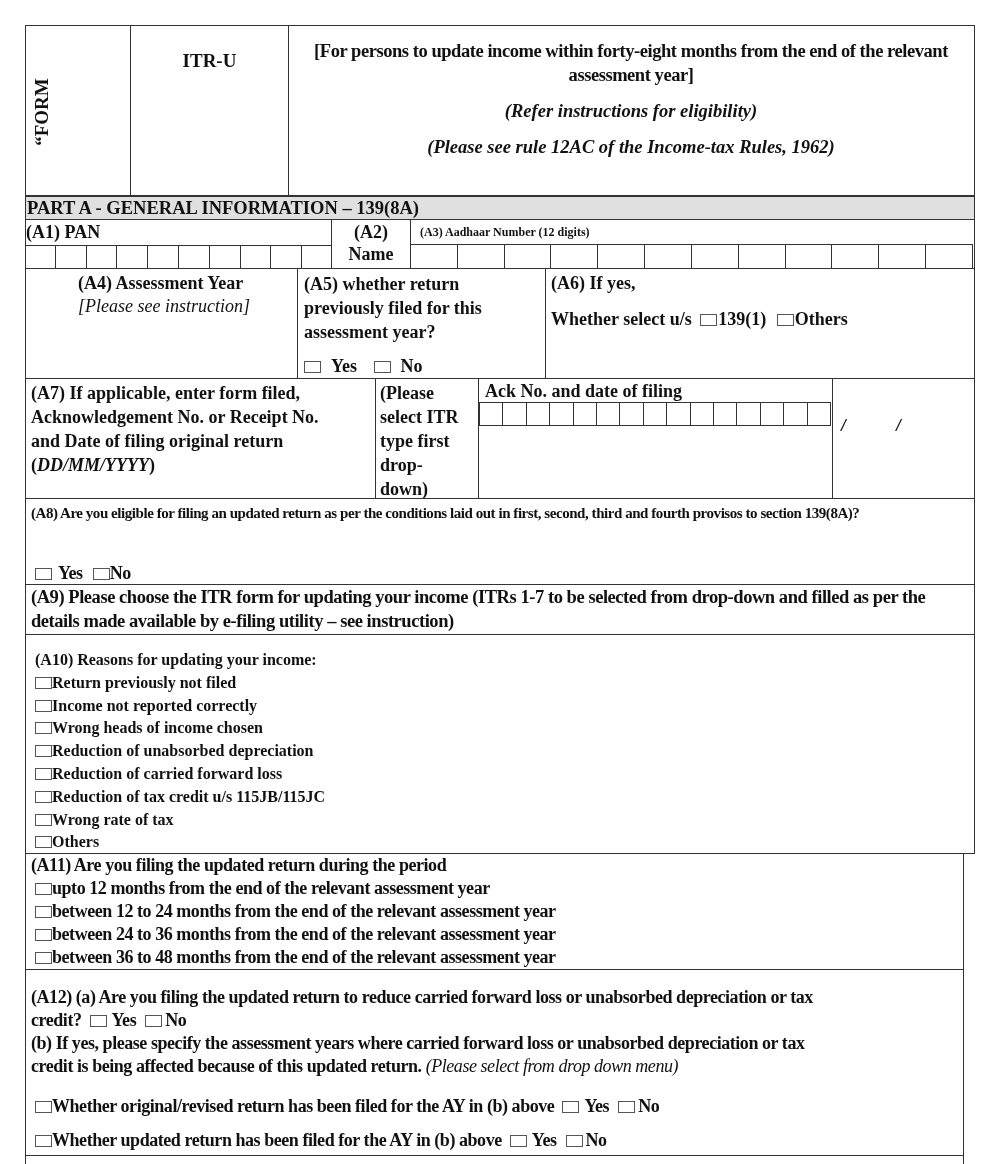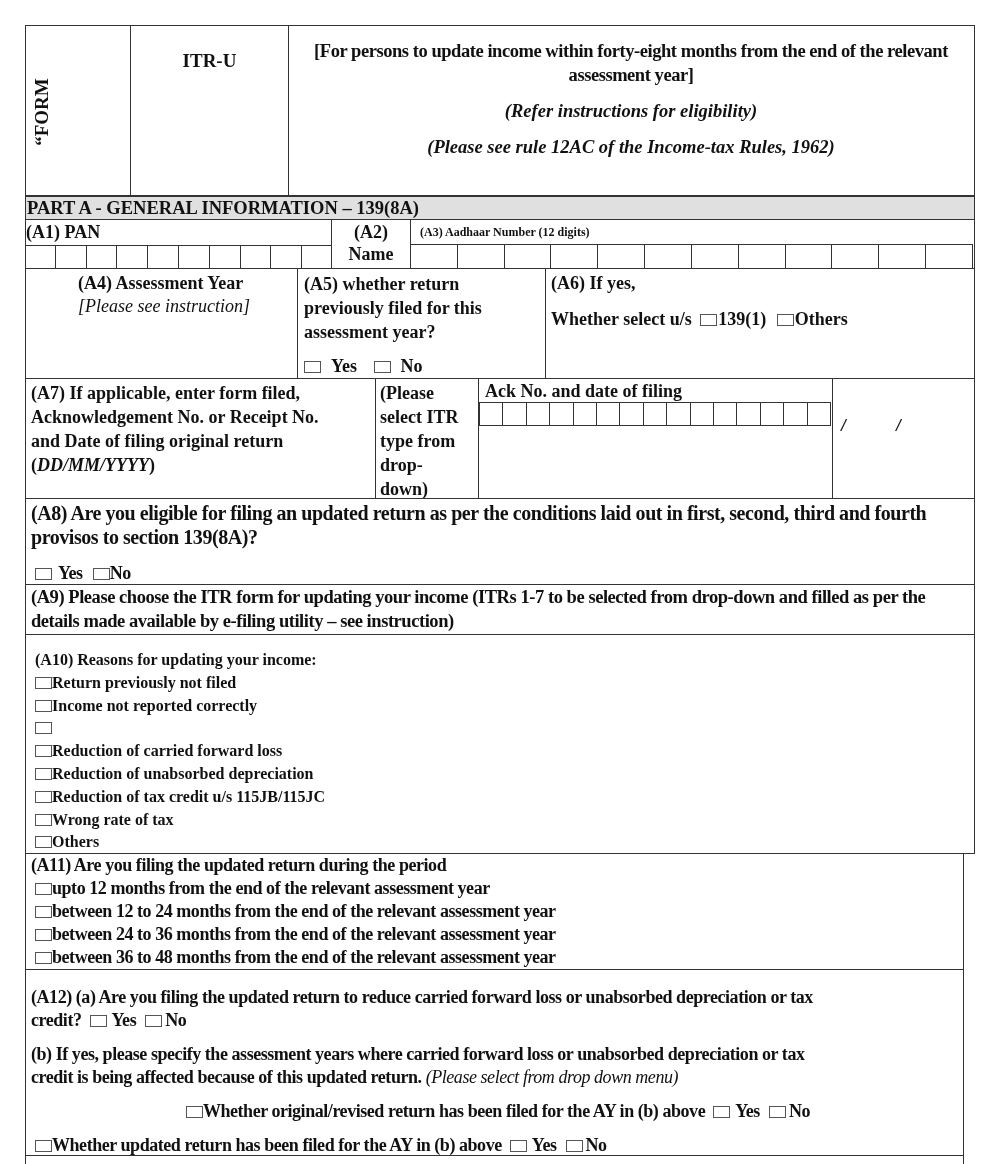--- a/index.html
+++ b/index.html
@@ -108,21 +108,21 @@
 <div class="abs bold" style="left:31px;top:381px;width:340px;font-size:18px;line-height:24px;">
   <div>(A7) If applicable, enter form filed,</div>
   <div>Acknowledgement No. or Receipt No.</div>
   <div>and Date of filing original return</div>
   <div>(<span class="ital">DD/MM/YYYY</span>)</div>
 </div>
 
 <div class="abs bold" style="left:380px;top:381px;width:96px;font-size:18px;line-height:24px;">
   <div>(Please</div>
   <div>select ITR</div>
-  <div>type from</div>
+  <div>type first</div>
   <div>drop-</div>
   <div>down)</div>
 </div>
 
 <div class="abs bold" style="left:485px;top:380px;font-size:18px;line-height:22px;">Ack No. and date of filing</div>
 <div class="cells" style="left:479px;top:402px;width:352px;height:24px;border:1px solid #333;">
   <div class="c"></div>
     <div class="c"></div>
   <div class="c"></div>
     <div class="c"></div>
@@ -138,37 +138,37 @@
     <div class="c"></div>
   <div class="c"></div>
 </div>
 
 <div class="abs" style="left:833px;top:379px;width:141px;height:119px;">
   <span class="abs ital" style="left:8px;top:37px;font-family:'Liberation Sans',sans-serif;font-size:17px;">/</span>
   <span class="abs ital" style="left:63px;top:37px;font-family:'Liberation Sans',sans-serif;font-size:17px;">/</span>
 </div>
 
 <div class="abs b" style="left:25px;top:498px;width:950px;height:87px;"></div>
-<div class="abs bold condensed" style="left:31px;top:502px;width:940px;font-size:20px;line-height:23.5px;">(A8) Are you eligible for filing an updated return as per the conditions laid out in first, second, third and fourth provisos to section 139(8A)?</div>
+<div class="abs bold condensed" style="left:31px;top:502px;width:940px;font-size:15px;line-height:23.5px;">(A8) Are you eligible for filing an updated return as per the conditions laid out in first, second, third and fourth provisos to section 139(8A)?</div>
 <div class="abs bold condensed row" style="left:35px;top:563px;font-size:18px;line-height:20px;">
   <span><span class="cb cb-lg" style="margin-right:6px;"></span><span>Yes</span></span>
   <span style="margin-left:6px;"><span class="cb cb-lg" style="margin-right:0;"></span><span>No</span></span>
 </div>
 
 <div class="abs b" style="left:25px;top:584px;width:950px;height:51px;"></div>
 <div class="abs bold condensed" style="left:31px;top:586px;width:940px;font-size:18.5px;line-height:23.5px;">(A9) Please choose the ITR form for updating your income (ITRs 1-7 to be selected from drop-down and filled as per the details made available by e-filing utility – see instruction)</div>
 
 <div class="abs b" style="left:25px;top:634px;width:950px;height:220px;"></div>
 <div class="abs bold" style="left:35px;top:649px;font-size:16px;line-height:22.8px;">
   <div>(A10) Reasons for updating your income:</div>
   <div><span class="cb cb-lg" style="margin-right:0;"></span><span>Return previously not filed</span></div>
   <div><span class="cb cb-lg" style="margin-right:0;"></span><span>Income not reported correctly</span></div>
-  <div><span class="cb cb-lg" style="margin-right:0;"></span></div>
+  <div><span class="cb cb-lg" style="margin-right:0;"></span><span>Wrong heads of income chosen</span></div>
+  <div><span class="cb cb-lg" style="margin-right:0;"></span><span>Reduction of unabsorbed depreciation</span></div>
   <div><span class="cb cb-lg" style="margin-right:0;"></span><span>Reduction of carried forward loss</span></div>
-  <div><span class="cb cb-lg" style="margin-right:0;"></span><span>Reduction of unabsorbed depreciation</span></div>
   <div><span class="cb cb-lg" style="margin-right:0;"></span><span>Reduction of tax credit u/s 115JB/115JC</span></div>
   <div><span class="cb cb-lg" style="margin-right:0;"></span><span>Wrong rate of tax</span></div>
   <div><span class="cb cb-lg" style="margin-right:0;"></span><span>Others</span></div>
 </div>
 
 <div class="abs b" style="left:25px;top:853px;width:939px;height:117px;"></div>
 <div class="abs bold condensed" style="left:31px;top:854px;font-size:18px;line-height:23px;">
   <div>(A11) Are you filing the updated return during the period</div>
   <div style="padding-left:4px;"><span class="cb cb-lg" style="margin-right:0;"></span><span>upto 12 months from the end of the relevant assessment year</span></div>
   <div style="padding-left:4px;"><span class="cb cb-lg" style="margin-right:0;"></span><span>between 12 to 24 months from the end of the relevant assessment year</span></div>
@@ -177,26 +177,26 @@
 </div>
 
 <div class="abs b" style="left:25px;top:969px;width:939px;height:187px;"></div>
 <div class="abs bold condensed" style="left:31px;top:986px;width:930px;font-size:18px;line-height:23px;">
   <div>(A12) (a) Are you filing the updated return to reduce carried forward loss or unabsorbed depreciation or tax</div>
   <div class="row">
     <span>credit?</span>
     <span style="margin-left:4px;"><span class="cb cb-lg" style="margin-right:5px;"></span><span>Yes</span></span>
     <span style="margin-left:5px;"><span class="cb cb-lg" style="margin-right:3px;"></span><span>No</span></span>
   </div>
-  <div style="margin-top:11px;">(b)  If yes, please specify the assessment years where carried forward loss or unabsorbed depreciation or tax</div>
+  <div style="">(b)  If yes, please specify the assessment years where carried forward loss or unabsorbed depreciation or tax</div>
   <div class="row">
     <span>credit is being affected because of this updated return.</span>
     <span class="ital" style="font-weight:normal;">(Please select from drop down menu)</span>
   </div>
-  <div class="row" style="margin-top:11px;padding-left:4px;text-align:center;">
+  <div class="row" style="margin-top:17px;padding-left:4px;">
     <span><span class="cb cb-lg" style="margin-right:0;"></span><span>Whether original/revised return has been filed for the AY in (b) above</span></span>
     <span style="margin-left:4px;"><span class="cb cb-lg" style="margin-right:5px;"></span><span>Yes</span></span>
     <span style="margin-left:5px;"><span class="cb cb-lg" style="margin-right:3px;"></span><span>No</span></span>
   </div>
   <div class="row" style="margin-top:11px;padding-left:4px;">
     <span><span class="cb cb-lg" style="margin-right:0;"></span><span>Whether updated return has been filed for the AY in (b) above</span></span>
     <span style="margin-left:4px;"><span class="cb cb-lg" style="margin-right:5px;"></span><span>Yes</span></span>
     <span style="margin-left:5px;"><span class="cb cb-lg" style="margin-right:3px;"></span><span>No</span></span>
   </div>
 </div>

